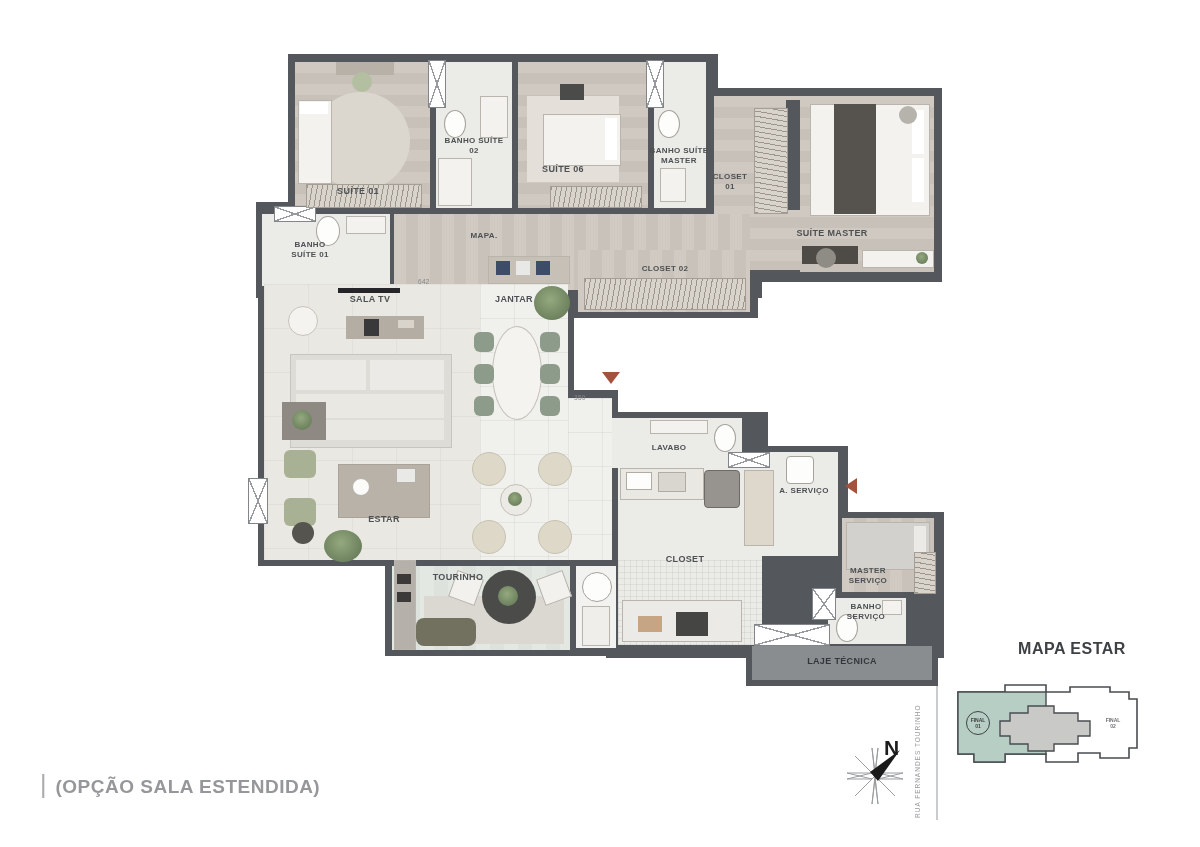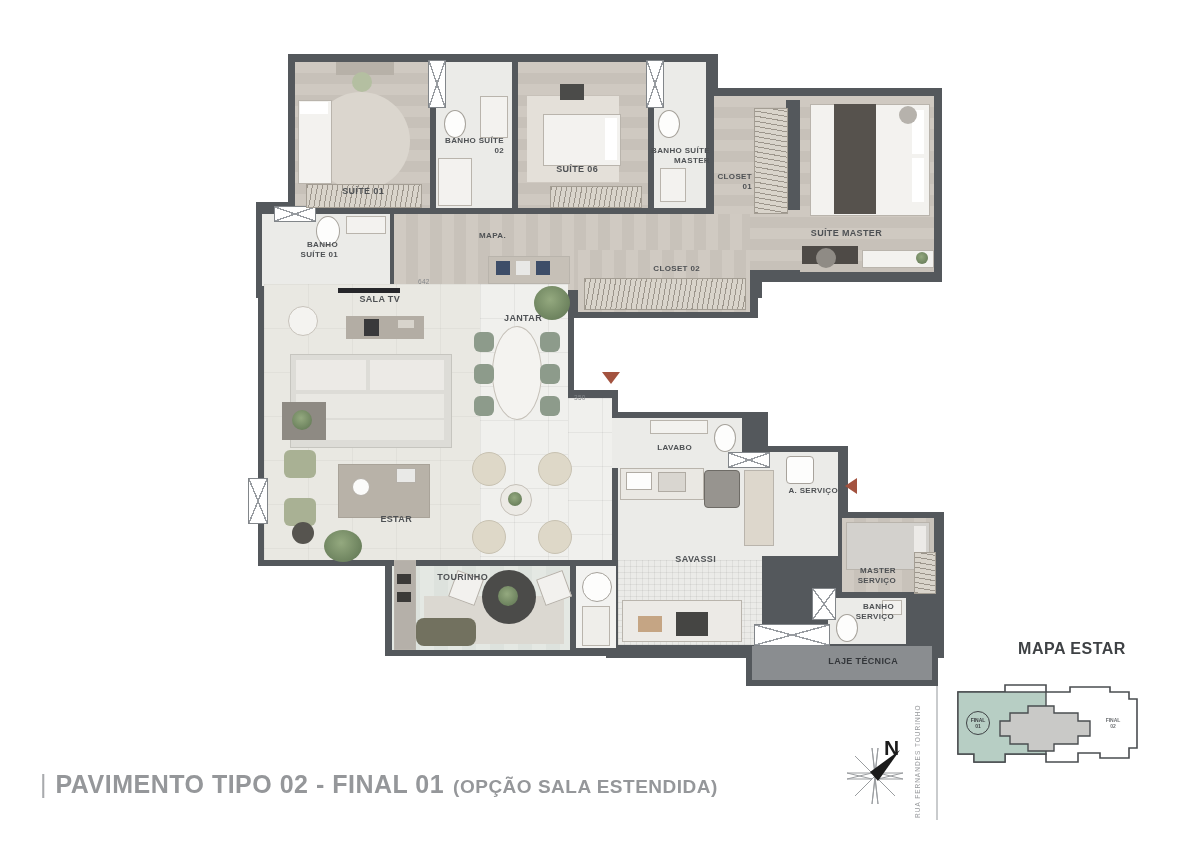--- a/index.html
+++ b/index.html
@@ -22,21 +22,21 @@
   .hatch{position:absolute;background:#d9d4cb repeating-linear-gradient(100deg,rgba(105,97,87,.55) 0 1px,transparent 1px 5px);border:1px solid #a49e94;}
   .hatchv{position:absolute;background:#d9d4cb repeating-linear-gradient(10deg,rgba(105,97,87,.55) 0 1px,transparent 1px 5px);border:1px solid #a49e94;}
   .xbox{position:absolute;background-color:#fff;border:1.5px solid #82868a;
         background-image:linear-gradient(to top right,transparent calc(50% - .7px),#979ba0 calc(50% - .7px) calc(50% + .7px),transparent calc(50% + .7px)),
                          linear-gradient(to bottom right,transparent calc(50% - .7px),#979ba0 calc(50% - .7px) calc(50% + .7px),transparent calc(50% + .7px));}
   .oval{position:absolute;background:#fdfdfc;border:1.5px solid #a6a29b;border-radius:50%;}
   .fx{position:absolute;background:#f3f2ef;border:1px solid #b9b4ac;}
   .fur{position:absolute;}
   .plant{position:absolute;border-radius:50%;background:radial-gradient(circle at 45% 40%,#94a97f,#5c7250);}
   .lbl{position:absolute;font-size:9px;line-height:1.25;font-weight:700;color:#4e5154;
-       letter-spacing:.35px;text-align:right;}
+       letter-spacing:.35px;text-align:center;}
   .sm{font-size:8px;}
   .dim{position:absolute;font-size:6.5px;color:#85888b;letter-spacing:.3px;}
   .tri-down{position:absolute;width:0;height:0;border-left:9px solid transparent;border-right:9px solid transparent;border-top:12px solid #a3523f;}
   .tri-left{position:absolute;width:0;height:0;border-top:8px solid transparent;border-bottom:8px solid transparent;border-right:12px solid #a3523f;}
   #title{position:absolute;left:40px;top:770px;display:flex;align-items:baseline;gap:9px;white-space:nowrap;}
   #title .t1{font-size:25px;font-weight:700;color:#55565a;letter-spacing:.5px;}
   #title .t-sep{font-size:25px;font-weight:400;color:#a8aaad;}
   #title .t2{font-size:25px;font-weight:700;color:#95979a;letter-spacing:.5px;}
   #title .t3{font-size:19px;font-weight:700;color:#95979a;letter-spacing:.5px;}
   .mapTitle{position:absolute;left:992px;top:640px;width:160px;text-align:center;
@@ -202,43 +202,42 @@
   <div class="fur" style="left:540px;top:574px;width:26px;height:26px;background:#f2f1ee;border:1px solid #b5b0a8;transform:rotate(-20deg)"></div>
   <div class="fur" style="left:416px;top:618px;width:60px;height:28px;border-radius:8px;background:#72715f"></div>
   <div class="fur" style="left:582px;top:572px;width:28px;height:28px;border-radius:50%;background:#fdfdfc;border:1.5px solid #a6a29b"></div>
   <div class="fx" style="left:582px;top:606px;width:26px;height:38px;background:#efeeea"></div>
 
   <div class="tri-down" style="left:602px;top:372px"></div>
   <div class="tri-left" style="left:845px;top:478px"></div>
   <div class="dim" style="left:418px;top:278px">642</div>
   <div class="dim" style="left:574px;top:394px">350</div>
 
-  <div class="lbl" style="left:304px;top:186px;width:80px">SUÍTE 01</div>
+  <div class="lbl" style="left:318px;top:186px;width:80px">SUÍTE 01</div>
   <div class="lbl sm" style="left:444px;top:136px;width:60px">BANHO SUÍTE 02</div>
   <div class="lbl" style="left:528px;top:164px;width:70px">SUÍTE 06</div>
   <div class="lbl sm" style="left:648px;top:146px;width:62px">BANHO SUÍTE MASTER</div>
   <div class="lbl sm" style="left:708px;top:172px;width:44px">CLOSET 01</div>
   <div class="lbl" style="left:782px;top:228px;width:100px">SUÍTE MASTER</div>
   <div class="lbl sm" style="left:282px;top:240px;width:56px">BANHO SUÍTE 01</div>
   <div class="lbl sm" style="left:462px;top:231px;width:44px">MAPA.</div>
   <div class="lbl sm" style="left:630px;top:264px;width:70px">CLOSET 02</div>
   <div class="lbl" style="left:340px;top:294px;width:60px">SALA TV</div>
-  <div class="lbl" style="left:486px;top:313px;width:56px">JANTAR</div>
+  <div class="lbl" style="left:486px;top:294px;width:56px">JANTAR</div>
   <div class="lbl" style="left:356px;top:514px;width:56px">ESTAR</div>
   <div class="lbl sm" style="left:646px;top:443px;width:46px">LAVABO</div>
   <div class="lbl sm" style="left:770px;top:486px;width:68px">A. SERVIÇO</div>
-  <div class="lbl" style="left:654px;top:554px;width:62px">SAVASSI</div>
+  <div class="lbl" style="left:654px;top:554px;width:62px">CLOSET</div>
   <div class="lbl sm" style="left:840px;top:566px;width:56px">MASTER SERVIÇO</div>
   <div class="lbl sm" style="left:838px;top:602px;width:56px">BANHO SERVIÇO</div>
   <div class="lbl" style="left:428px;top:572px;width:60px">TOURINHO</div>
   <div class="lbl lajelbl" style="left:786px;top:656px;width:112px">LAJE TÉCNICA</div>
 
   <div id="title">
     <span class="t-sep">|</span>
-    <span class="t2">PAVIMENTO TIPO 02 - FINAL 01</span>
     <span class="t3">(OPÇÃO SALA ESTENDIDA)</span>
   </div>
 
   <div class="mapTitle">MAPA ESTAR</div>
   <svg style="position:absolute;left:950px;top:676px" width="195" height="100" viewBox="0 0 195 100">
     <polygon points="8,16 55,16 55,9 96,9 96,16 120,16 120,11 160,11 160,16 179,16 179,23 187,23 187,72 179,72 179,82 150,82 150,77 128,77 128,86 96,86 96,78 55,78 55,86 24,86 24,78 8,78" fill="#ffffff" stroke="#4a4d50" stroke-width="1.6"></polygon>
     <polygon points="8,16 96,16 96,78 55,78 55,86 24,86 24,78 8,78" fill="#b7cec4" stroke="#4a4d50" stroke-width="1.4"></polygon>
     <path d="M60,37 H78 V30 H104 V37 H128 V45 H140 V60 H128 V68 H104 V75 H78 V68 H60 V60 H50 V45 H60 Z" fill="#c9c9c7" stroke="#4a4d50" stroke-width="1.4"></path>
     <circle cx="28" cy="47" r="11.5" fill="#b7cec4" stroke="#3f4245" stroke-width="1"></circle>
     <text x="28" y="46" text-anchor="middle" font-size="5" font-weight="bold" fill="#3f4245" font-family="Liberation Sans, sans-serif">FINAL</text>

